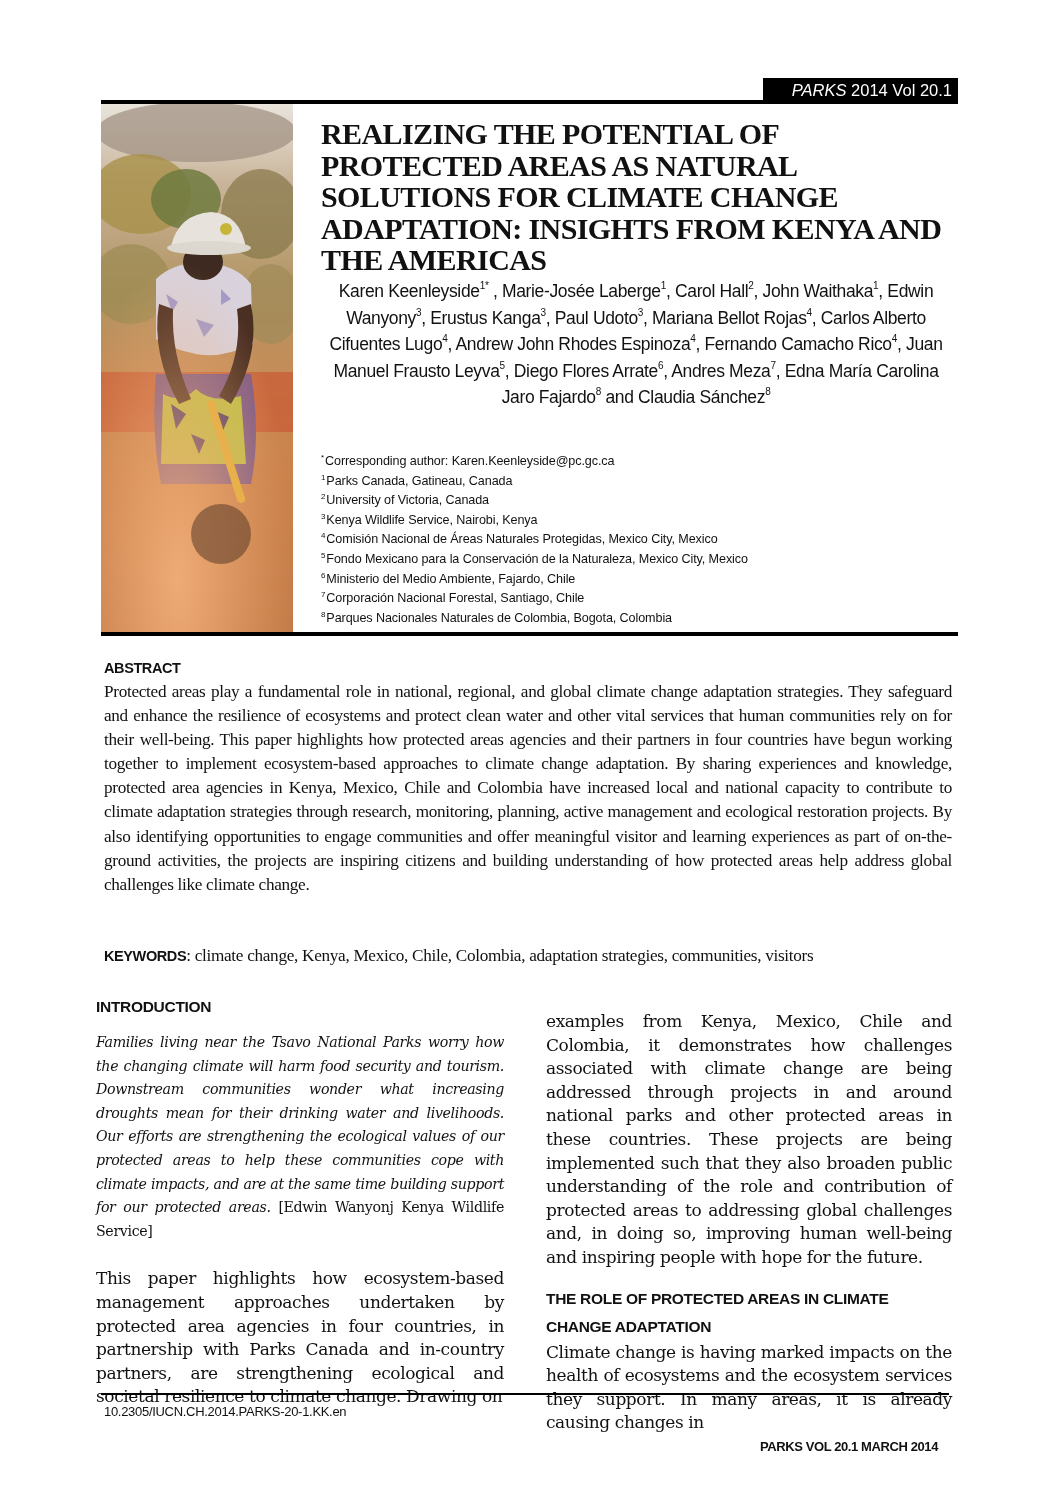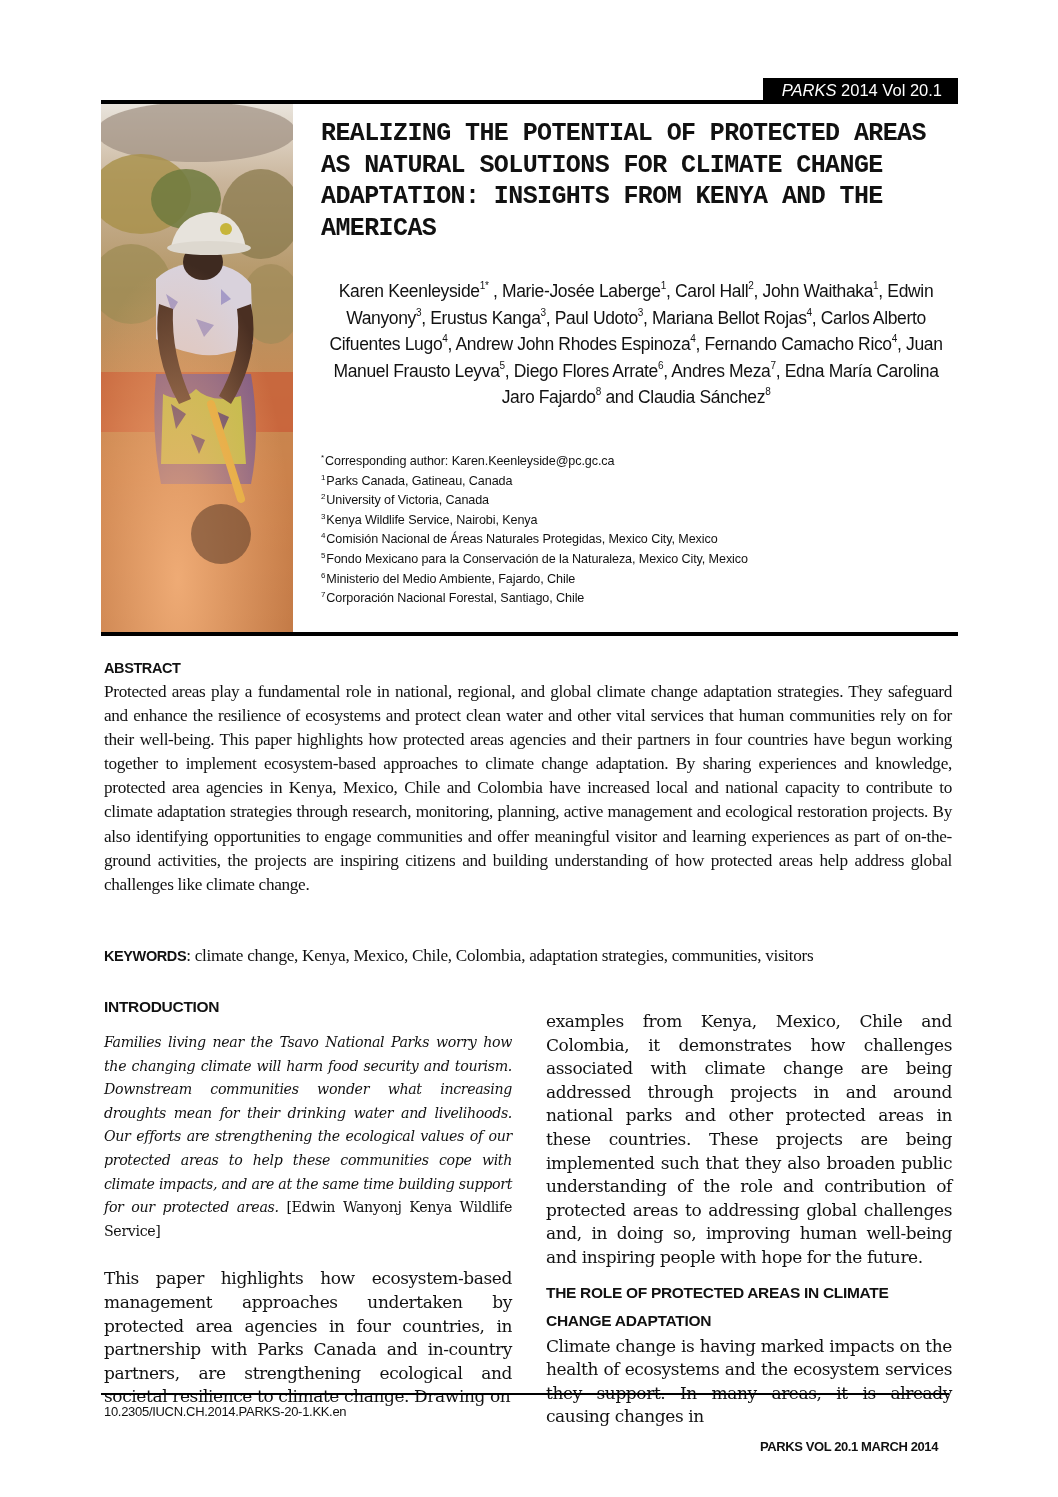--- a/index.html
+++ b/index.html
@@ -1,55 +1,55 @@
 <!DOCTYPE html>
 <html><head>
 <meta charset="utf-8">
 <style>
   html, body { margin: 0; padding: 0; background: #ffffff; }
   body { width: 1058px; height: 1497px; position: relative; overflow: hidden; color: #111; }
 
   
   .journal-badge { position: absolute; left: 763px; top: 78px; width: 195px; height: 25px; background: #000; color: #fff;
-    font-family: "Liberation Sans", sans-serif; font-size: 16.5px; line-height: 25px; text-align: right; padding-right: 16px; box-sizing: border-box; }
+    font-family: "Liberation Sans", sans-serif; font-size: 16.5px; line-height: 25px; text-align: right; padding-right: 6px; box-sizing: border-box; }
   .journal-badge i { font-style: italic; }
   .top-rule { position: absolute; left: 101px; top: 100px; width: 857px; height: 4px; background: #000; }
 
   
   .photo { position: absolute; left: 101px; top: 104px; width: 192px; height: 528px; overflow: hidden; }
   .photo svg { display: block; width: 100%; height: 100%; }
 
   
-  .title { position: absolute; left: 321px; top: 118px; width: 640px; font-family: Liberation Mono, monospace; font-weight: bold;
-    font-size: 25px; line-height: 31.5px; letter-spacing: -0.6px; }
+  .title { position: absolute; left: 321px; top: 118px; width: 640px; font-family: Liberation Serif, serif; font-weight: bold;
+    font-size: 30px; line-height: 31.5px; letter-spacing: -0.6px; }
   .authors { position: absolute; left: 321px; top: 278px; width: 630px; font-family: "Liberation Sans", sans-serif; font-size: 17.5px;
     line-height: 26.5px; letter-spacing: -0.35px; text-align: center; }
   .authors sup { font-size: 10px; vertical-align: 8px; line-height: 0; }
   .affils { position: absolute; left: 321px; top: 452px; width: 620px; font-family: "Liberation Sans", sans-serif; font-size: 12.6px;
     line-height: 19.6px; letter-spacing: -0.1px; }
   .affils sup { font-size: 8px; vertical-align: 5px; line-height: 0; margin-right: 1px; }
   .affils div { white-space: nowrap; }
   .mid-rule { position: absolute; left: 101px; top: 632px; width: 857px; height: 4px; background: #000; }
 
   
   .abstract-head { position: absolute; left: 104px; top: 660px; font-family: "Liberation Sans", sans-serif; font-weight: bold; font-size: 14.5px; letter-spacing: -0.4px; }
   .abstract-body { position: absolute; left: 104px; top: 680px; width: 848px; font-family: "Liberation Serif", serif; font-size: 17.2px;
     line-height: 24.1px; text-align: justify; letter-spacing: -0.3px; }
   .keywords { position: absolute; left: 104px; top: 946px; width: 860px; font-family: "Liberation Serif", serif; font-size: 17.2px; letter-spacing: -0.3px; white-space: nowrap; }
   .keywords .kw-label { font-family: "Liberation Sans", sans-serif; font-weight: bold; font-size: 14.5px; letter-spacing: -0.4px; }
 
   
-  .col-left { position: absolute; left: 104px; top: 993px; width: 408px; }
+  .col-left { position: absolute; left: 96px; top: 993px; width: 408px; }
   .col-right { position: absolute; left: 546px; top: 1010px; width: 406px; }
   .sec-head { font-family: "Liberation Sans", sans-serif; font-weight: bold; font-size: 15.5px; letter-spacing: -0.3px; line-height: 27px; }
   .quote { font-family: "DejaVu Serif", "Liberation Serif", serif; font-style: italic; font-size: 14.2px; line-height: 23.6px; text-align: justify; letter-spacing: -0.35px; margin-top: 11px; }
   .quote .attrib { font-style: normal; }
   .para { font-family: "DejaVu Serif", "Liberation Serif", serif; font-size: 17px; line-height: 23.6px; text-align: justify; letter-spacing: -0.4px; }
   .gap { height: 24px; }
-  .col-right .sec-head.role { margin-top: 9px; line-height: 28px; }
+  .col-right .sec-head.role { margin-top: 15px; line-height: 28px; }
 
   
   .foot-rule { position: absolute; left: 101px; top: 1393px; width: 848px; height: 2px; background: #000; }
   .foot-doi { position: absolute; left: 104px; top: 1404px; font-family: "Liberation Sans", sans-serif; font-size: 13px; letter-spacing: -0.3px; }
   .foot-issue { position: absolute; right: 120px; top: 1403px; font-family: "Liberation Sans", sans-serif; font-weight: bold; font-size: 13px; letter-spacing: -0.4px; margin-top: 36px; }
 </style>
 </head>
 <body>
 
 <div class="journal-badge"><i>PARKS</i><span> 2014 Vol 20.1</span></div>
@@ -115,20 +115,21 @@
 
 <div class="affils">
   <div><sup>*</sup><span>Corresponding author: Karen.Keenleyside@pc.gc.ca</span></div>
   <div><sup>1</sup><span>Parks Canada, Gatineau, Canada</span></div>
   <div><sup>2</sup><span>University of Victoria, Canada</span></div>
   <div><sup>3</sup><span>Kenya Wildlife Service, Nairobi, Kenya</span></div>
   <div><sup>4</sup><span>Comisión Nacional de Áreas Naturales Protegidas, Mexico City, Mexico</span></div>
   <div><sup>5</sup><span>Fondo Mexicano para la Conservación de la Naturaleza, Mexico City, Mexico</span></div>
   <div><sup>6</sup><span>Ministerio del Medio Ambiente, Fajardo, Chile</span></div>
   <div><sup>7</sup><span>Corporación Nacional Forestal, Santiago, Chile</span></div>
+  <div><sup>8</sup><span>Parques Nacionales Naturales de Colombia, Bogota, Colombia</span></div>
 </div>
 
 <div class="mid-rule"></div>
 
 <div class="abstract-head">ABSTRACT</div>
 <div class="abstract-body">Protected areas play a fundamental role in national, regional, and global climate change adaptation strategies. They safeguard and enhance the resilience of ecosystems and protect clean water and other vital services that human communities rely on for their well-being. This paper highlights how protected areas agencies and their partners in four countries have begun working together to implement ecosystem-based approaches to climate change adaptation. By sharing experiences and knowledge, protected area agencies in Kenya, Mexico, Chile and Colombia have increased local and national capacity to contribute to climate adaptation strategies through research, monitoring, planning, active management and ecological restoration projects. By also identifying opportunities to engage communities and offer meaningful visitor and learning experiences as part of on-the-ground activities, the projects are inspiring citizens and building understanding of how protected areas help address global challenges like climate change.</div>
 
 <div class="keywords"><span class="kw-label">KEYWORDS</span>: <span>climate change, Kenya, Mexico, Chile, Colombia, adaptation strategies, communities, visitors</span></div>
 
 <div class="col-left">

